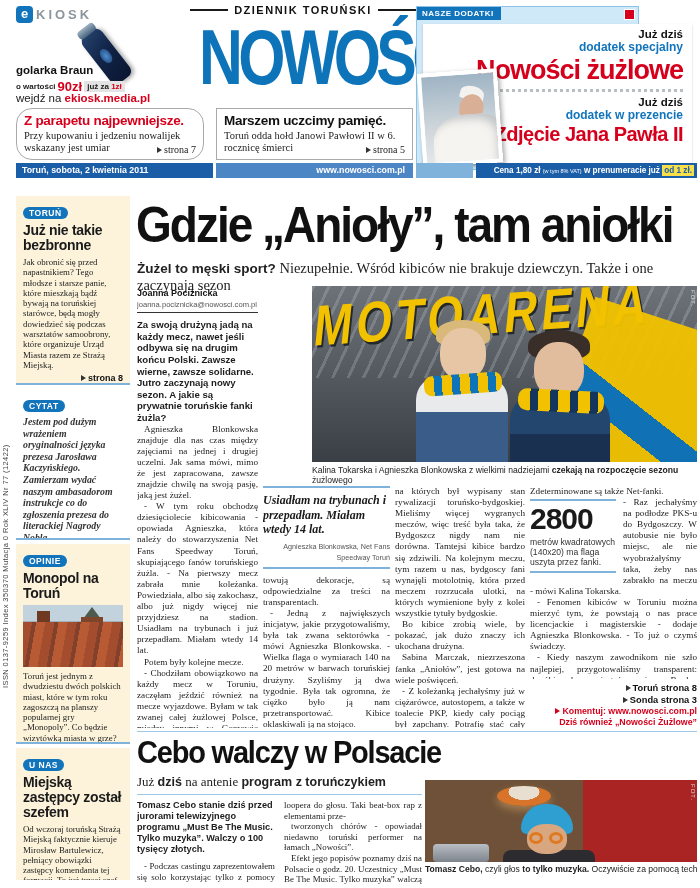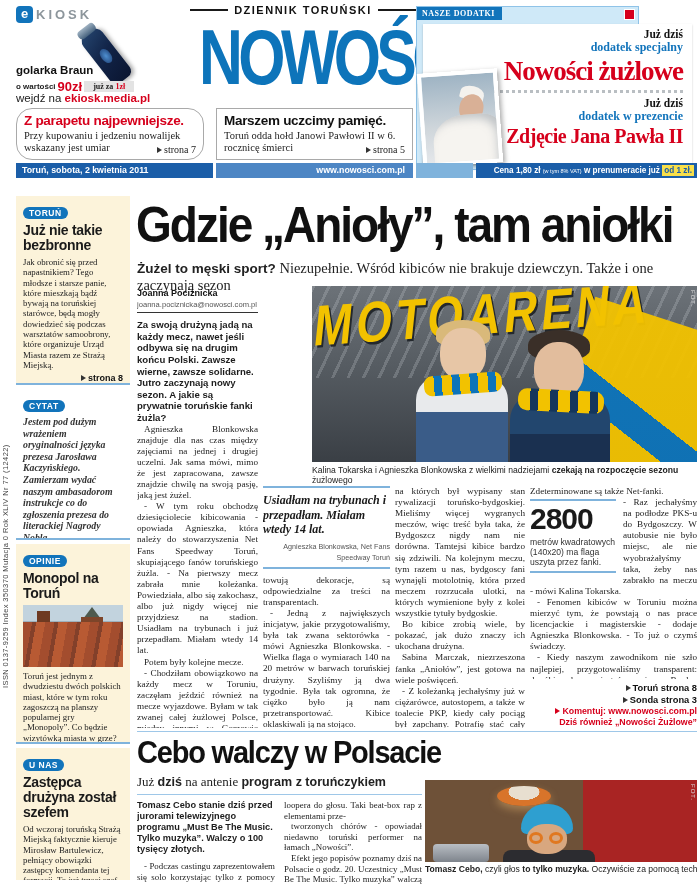--- a/index.html
+++ b/index.html
@@ -12,32 +12,32 @@
   .ekiosk { position:absolute; left:16px; top:6px; width:172px; height:100px; }
   .ek-logo { display:flex; align-items:center; gap:3px; }
   .ek-e { width:17px; height:17px; background:#1274bb; color:#fff; border-radius:4px; font-weight:bold; font-size:13px; text-align:center; line-height:16px; }
   .ek-rest { color:#8d969c; font-weight:bold; font-size:13px; letter-spacing:3px; }
   .shaver { position:absolute; left:78px; top:20px; width:24px; height:60px; transform:rotate(-38deg); border-radius:9px 9px 7px 7px; background:linear-gradient(160deg,#25456f 0%, #122448 45%, #0a1530 100%); box-shadow:2px 2px 4px rgba(0,0,0,.35); }
   .shaver::before { content:""; position:absolute; left:2px; top:-6px; width:20px; height:9px; border-radius:4px; background:linear-gradient(#9fb2c2,#45617d); }
   .shaver::after { content:""; position:absolute; left:7px; top:22px; width:10px; height:16px; border-radius:50%; background:radial-gradient(#4e8fd0,#1c3c70); }
   .ek-product { position:absolute; left:0; top:58px; font-weight:bold; font-size:11.5px; color:#111; }
   .ek-valrow { position:absolute; left:0; top:73px; font-size:8px; font-weight:bold; color:#222; display:flex; align-items:center; gap:2px; }
   .ek-val { color:#d6001c; font-size:13px; }
-  .ek-deal { background:#e3e3e3; padding:1px 9px; color:#222;font-family:Liberation Serif, serif; }
+  .ek-deal { background:#e3e3e3; padding:1px 3px; color:#222; }
   .ek-deal b { color:#d6001c; }
   .ek-cta { position:absolute; left:0; top:86px; font-size:11.5px; color:#222; }
   .ek-cta b { color:#d6001c; }
 
   .masthead { position:absolute; left:190px; top:4px; width:226px; height:102px; text-align:center; }
   .kicker-row { display:flex; align-items:center; gap:6px; justify-content:center; }
   .kicker-rule { flex:1; height:2px; background:#1a1a1a; }
   .kicker { font-weight:bold; font-size:11px; letter-spacing:1.5px; color:#111; white-space:nowrap; }
   .nameplate { margin-top:-4px; font-weight:bold; font-size:66px; color:#0d74ba; letter-spacing:-5px; transform:scale(.92,1.18); transform-origin:center top; white-space:nowrap; }
 
-  .dodatki { position:absolute; left:416px; top:6px; width:223px; height:164px; background:#cfe9f8; border:1px solid #8fc3e8;font-family:Liberation Serif, serif; }
+  .dodatki { position:absolute; left:416px; top:6px; width:223px; height:164px; background:#cfe9f8; border:1px solid #8fc3e8; }
   .dod-label { position:absolute; left:0; top:0; background:#1274bb; color:#fff; font-weight:bold; font-size:8px; letter-spacing:.5px; padding:2px 7px 2px 5px; }
   .dod-corner { position:absolute; right:3px; top:2px; width:11px; height:11px; background:#d6001c; border:1px solid #fff; }
   .dod-panel { position:absolute; left:6px; top:17px; width:269px; height:140px; background:#fff; box-shadow:0 1px 2px rgba(0,0,0,.2); padding:4px 9px 0 0; text-align:right; }
   .dod-when { font-weight:bold; font-size:11.5px; color:#111; }
   .dod-kind { font-weight:bold; font-size:12px; color:#1274bb; }
   .dod-title1 { font-weight:bold; font-size:27px; color:#d6001c; letter-spacing:-1px; margin:1px 0 3px; }
   .dod-dots { border-top:3px dotted #b9bec2; margin:3px 0 4px; }
   .dod-title2 { font-weight:bold; font-size:20px; color:#d6001c; letter-spacing:-.5px; margin-top:1px; }
   .pope { position:absolute; left:3px; top:64px; width:80px; height:94px; background:linear-gradient(180deg,#9fb4c4,#cfd6db 60%,#e4e7ea); border:4px solid #fff; box-shadow:2px 2px 5px rgba(0,0,0,.35); transform:rotate(-4deg); overflow:hidden; }
   .pope-cap { position:absolute; left:38px; top:12px; width:24px; height:14px; background:#f4f2ee; border-radius:50% 50% 10% 10%; transform:rotate(18deg); }
@@ -229,21 +229,21 @@
       <div class="op-spire"></div>
       <div class="op-tower2"></div>
       <div class="op-roofs"></div>
     </div>
     <div class="sec-text">Toruń jest jednym z dwudziestu dwóch polskich miast, które w tym roku zagoszczą na planszy popularnej gry „Monopoly”. Co będzie wizytówką miasta w grze? Ratusz Staromiejski, Dwór Artusa, a może katedra Świętych Janów?</div>
     
   </div>
 
   <div class="sidebar-sec cream sec-unas">
     <span class="sec-label">U NAS</span>
-    <div class="sec-title">Zastępca drużyna został szefem</div>
+    <div class="sec-title">Miejską zastępcy został szefem</div>
     <div class="sec-text">Od wczoraj toruńską Strażą Miejską faktycznie kieruje Mirosław Bartulewicz, pełniący obowiązki zastępcy komendanta tej formacji. To już trzeci szef tej służby w ciągu krótkiego czasu.</div>
     
   </div>
 
   <h1 class="headline">Gdzie „Anioły”, tam aniołki</h1>
   <div class="subhead f">
     <b>Żużel to męski sport?</b><span class="f2"> Niezupełnie. Wśród kibiców nie brakuje dziewczyn. Także i one zaczynają sezon</span>
   </div>
 
   <div class="mainphoto">

